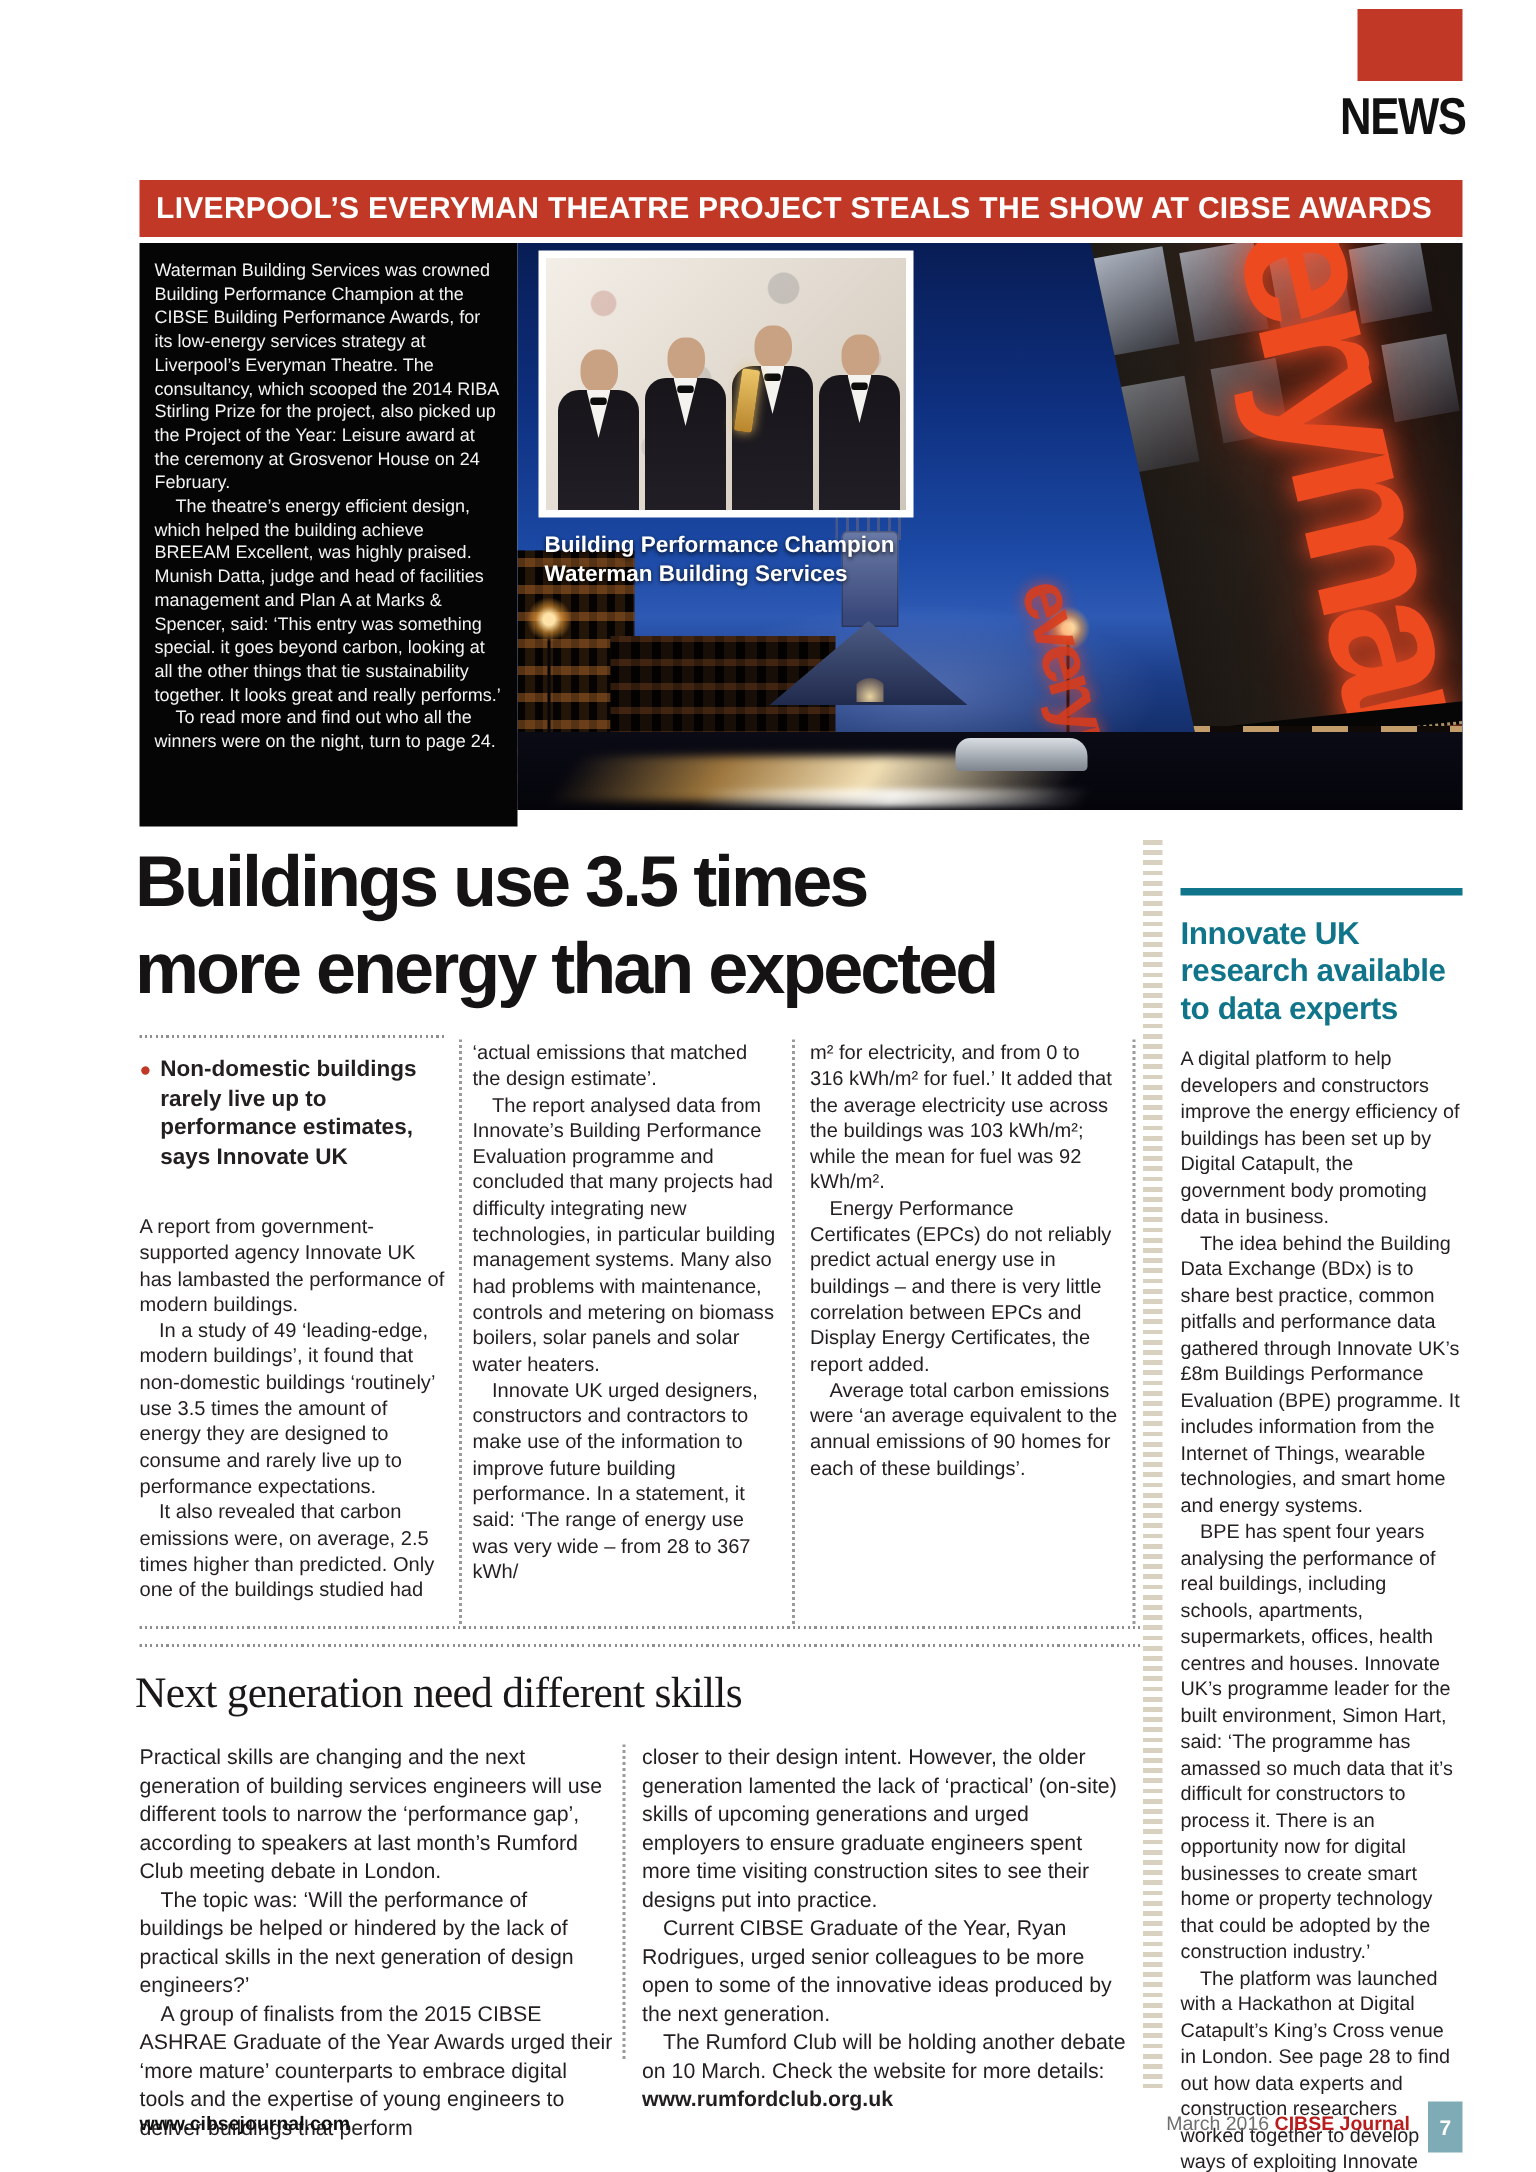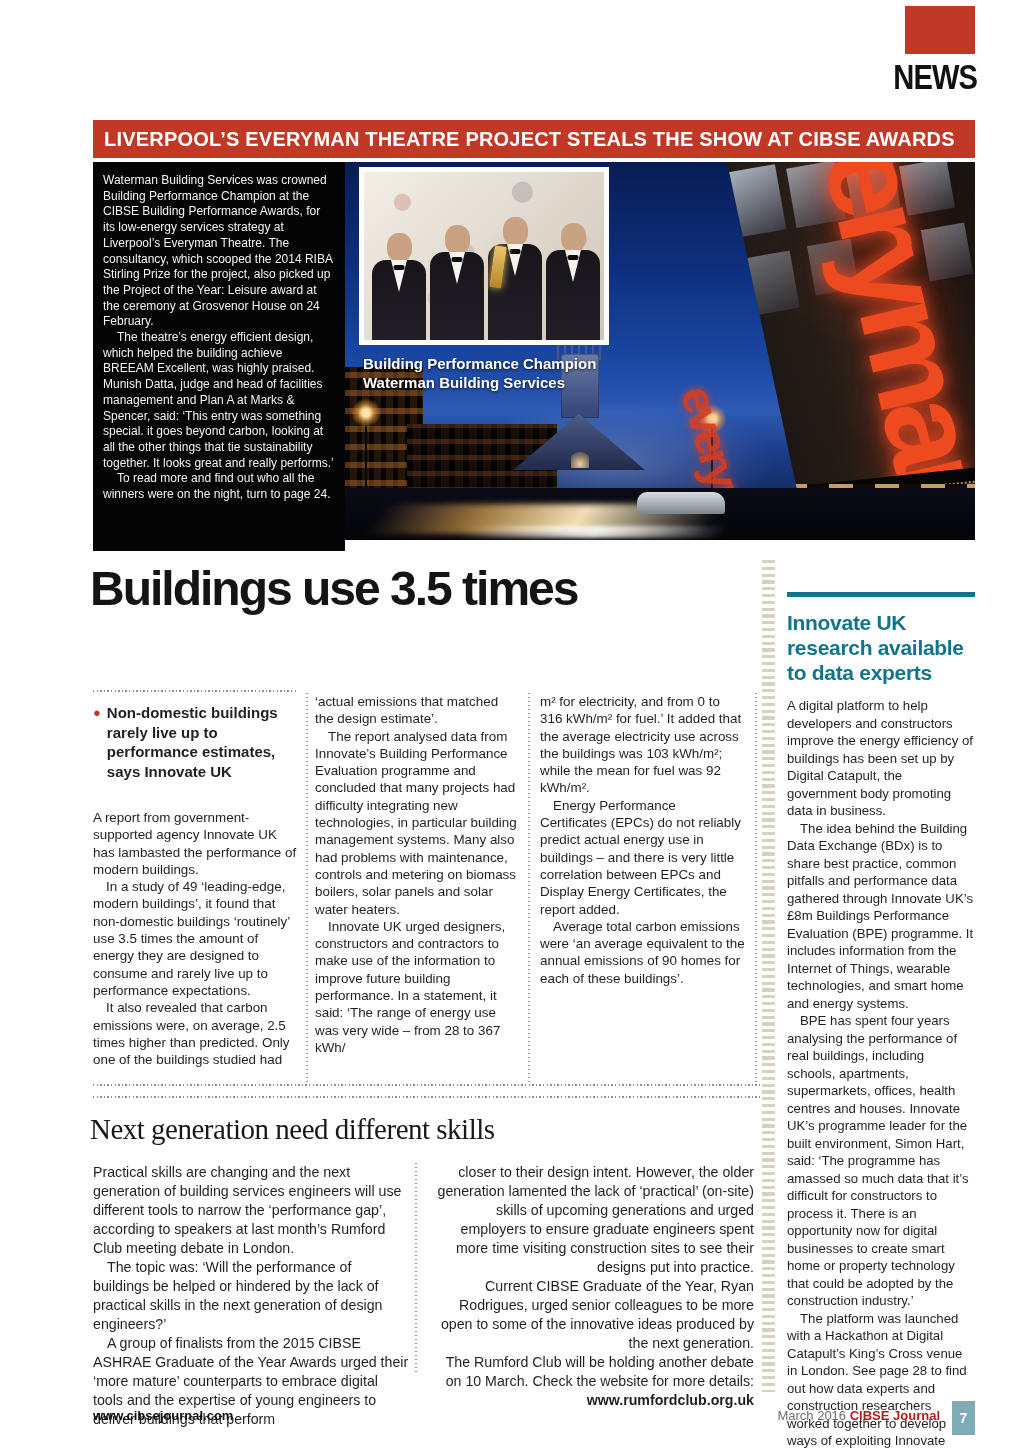--- a/index.html
+++ b/index.html
@@ -138,21 +138,21 @@
   .bullet{color:#c13926;font-size:13px;line-height:19px;flex:0 0 auto;}
   .divider1{position:absolute;left:93px;top:1084px;width:667px;}
   .divider2{position:absolute;left:93px;top:1096px;width:667px;}
 
   
   .skills-headline{position:absolute;left:90px;top:1106px;width:680px;
                    font-family:"Liberation Serif",serif;font-weight:normal;color:#1a1718;
                    font-size:29px;line-height:46px;white-space:nowrap;letter-spacing:-.5px;}
   .skills-cols{position:absolute;left:93px;top:1163px;width:667px;height:215px;}
   .scol{position:absolute;top:0;font-size:14.2px;line-height:19px;}
-  .sc1{left:0;width:317px;} .sc2{left:335px;width:326px;text-align:right;}
+  .sc1{left:0;width:317px;} .sc2{left:335px;width:326px;}
   .scol p{margin:0;}
   .scol p + p{text-indent:14px;}
   .sdot-v{position:absolute;left:322px;top:0;width:2px;height:210px;
           background-image:repeating-linear-gradient(to bottom,#9a9a9a 0 1.4px,transparent 1.4px 4px);}
   .club-link{display:block;font-weight:bold;color:#231f20;text-decoration:none;}
 
   
   .footer-site{position:absolute;left:93px;top:1408px;font-size:13px;font-weight:bold;color:#111;
                text-decoration:none;}
   .footer-right{position:absolute;right:84px;top:1408px;font-size:13px;text-align:right;}
@@ -245,20 +245,21 @@
 
       <div class="photo-caption">
         <div>Building Performance Champion</div>
         <div>Waterman Building Services</div>
       </div>
     </div>
   </div>
 
   <h1 class="headline" style="margin:0;">
     <div>Buildings use 3.5 times</div>
+    <div>more energy than expected</div>
   </h1>
 
   <div class="dash-ladder"></div>
 
   <div class="sidebar">
     <div class="sidebar-rule"></div>
     <h2>Innovate UK research available to data experts</h2>
     <p>A digital platform to help developers and constructors improve the energy efficiency of buildings has been set up by Digital Catapult, the government body promoting data in business.</p>
     <p>The idea behind the Building Data Exchange (BDx) is to share best practice, common pitfalls and performance data gathered through Innovate UK’s £8m Buildings Performance Evaluation (BPE) programme. It includes information from the Internet of Things, wearable technologies, and smart home and energy systems.</p>
     <p>BPE has spent four years analysing the performance of real buildings, including schools, apartments, supermarkets, offices, health centres and houses. Innovate UK’s programme leader for the built environment, Simon Hart, said: ‘The programme has amassed so much data that it’s difficult for constructors to process it. There is an opportunity now for digital businesses to create smart home or property technology that could be adopted by the construction industry.’</p>

